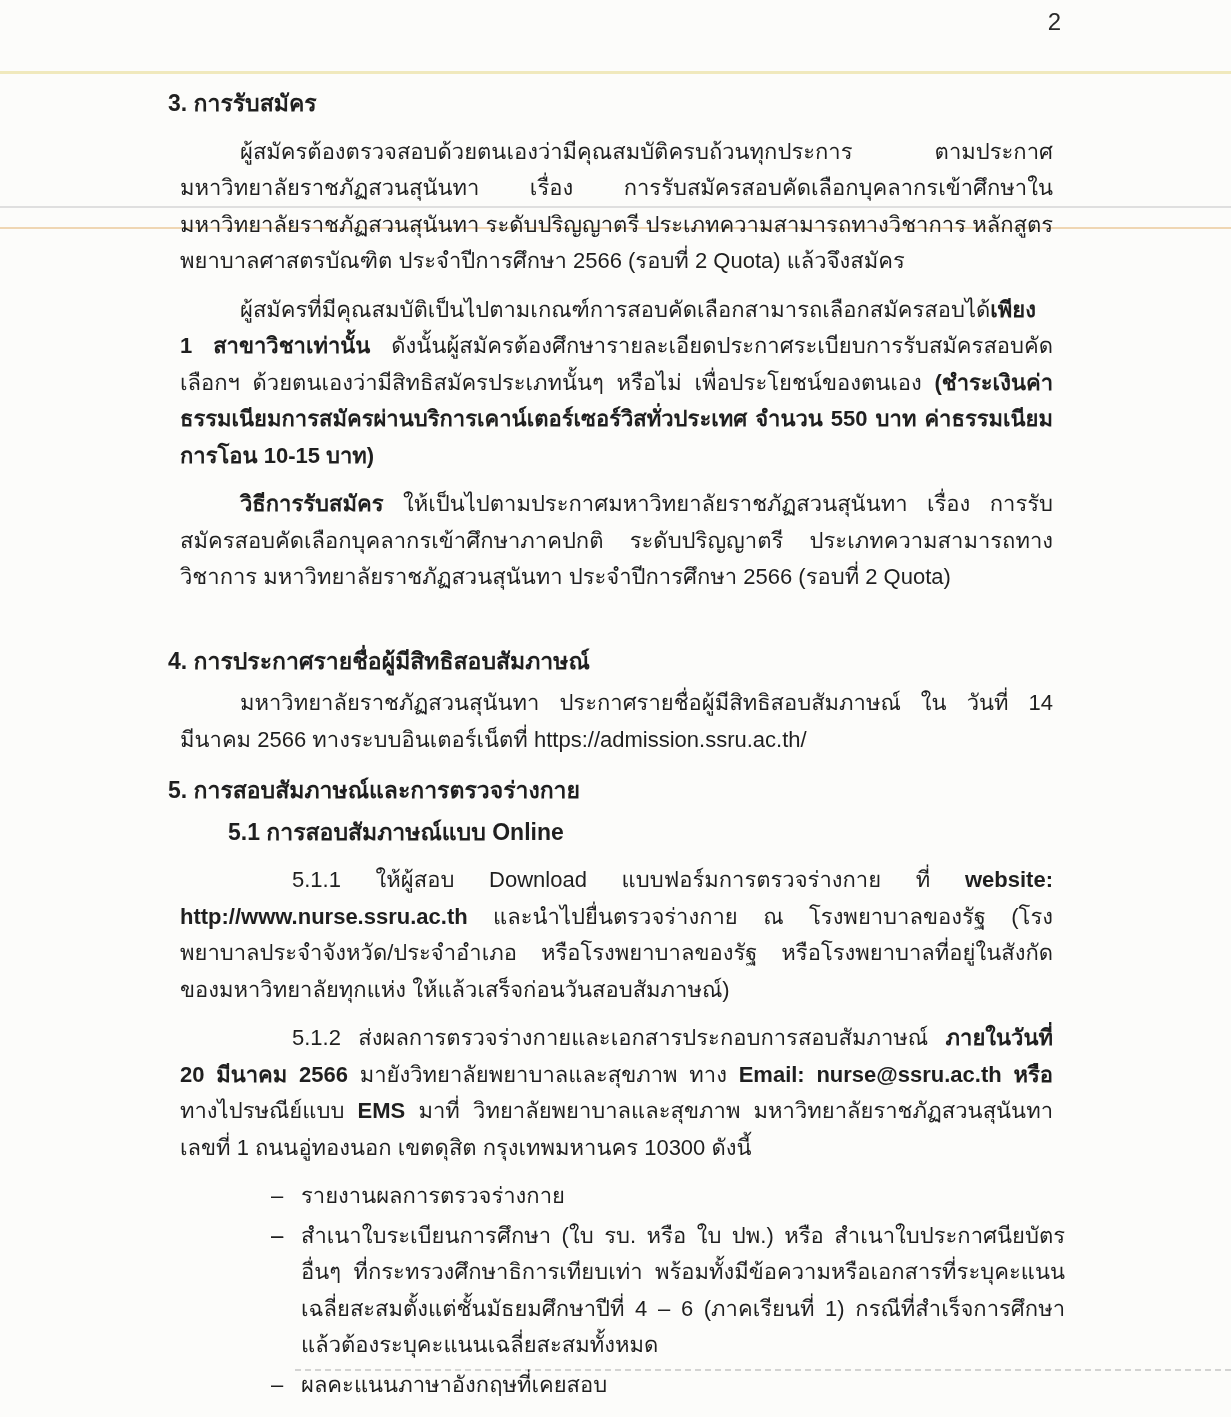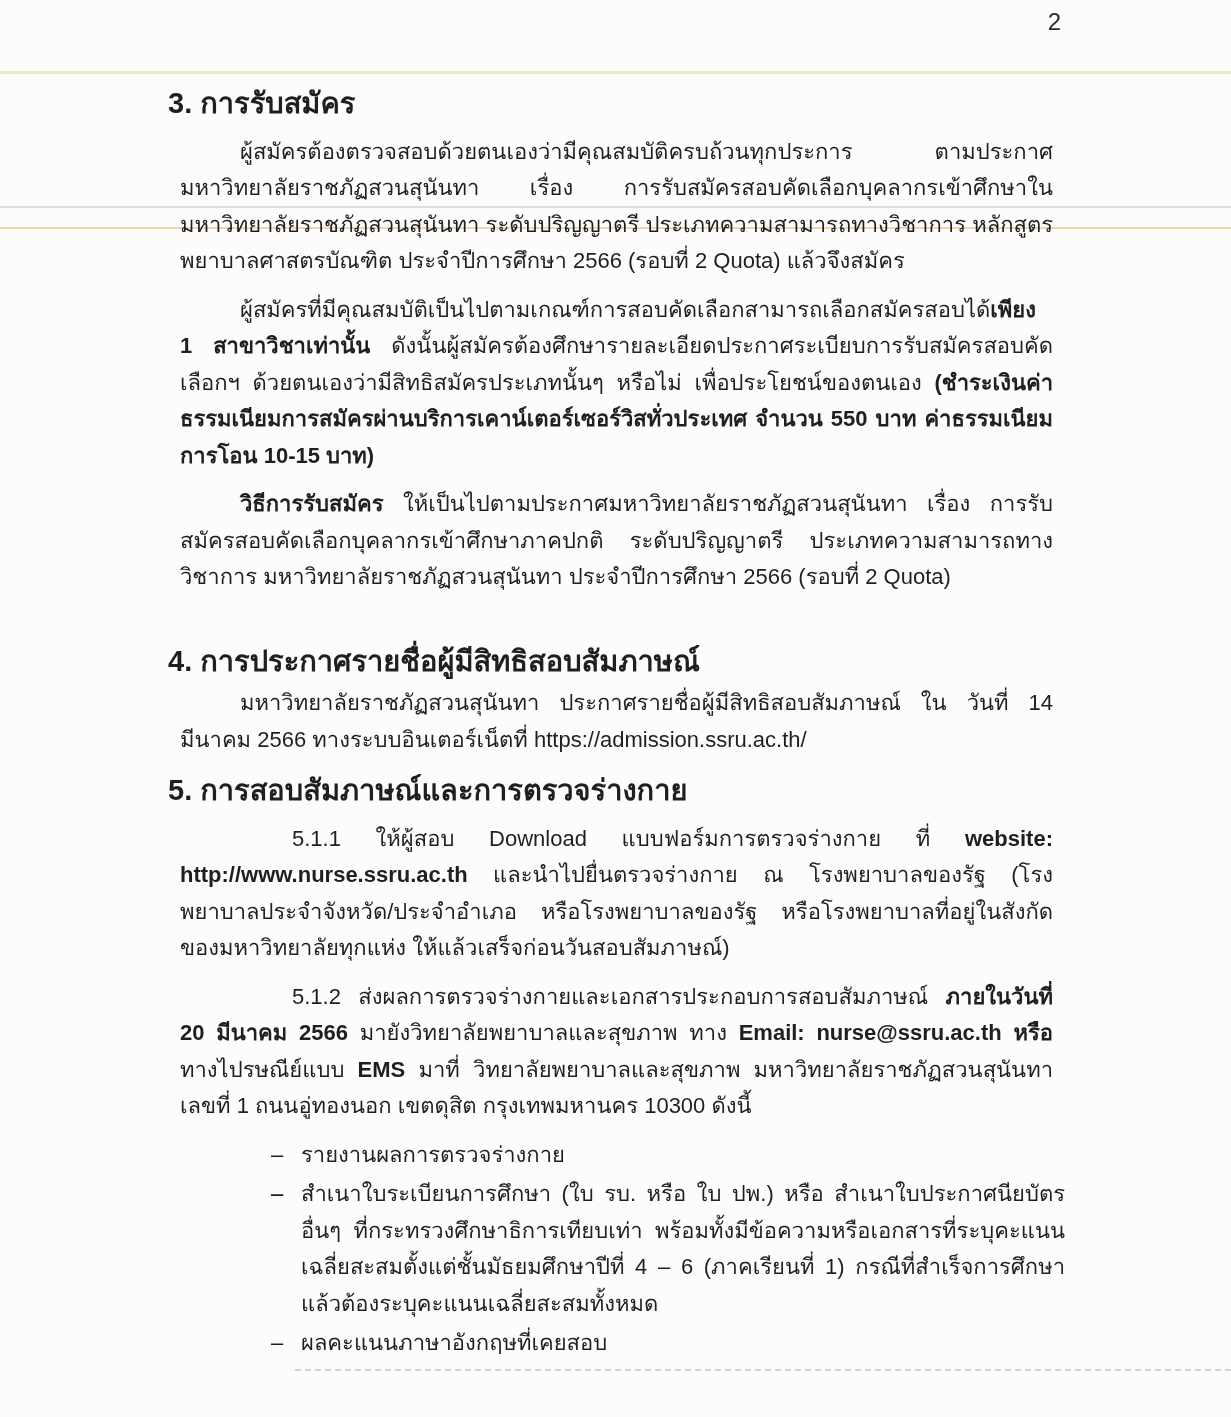--- a/index.html
+++ b/index.html
@@ -32,21 +32,21 @@
   .content {
     position: absolute;
     top: 85px; left: 168px;
     width: 897px;
     font-size: 22px;
     line-height: 36.5px;
     text-align: justify;
   }
   .h {
     margin: 0;
-    font-size: 29px;
+    font-size: 23px;
     font-weight: bold;
     line-height: 36.5px;
     text-align: left;
   }
   .para { margin: 12px; }
   .indent  { text-indent: 60px; }
   .indent2 { text-indent: 112px; }
   .gap-xs { margin-top: 6px; }
   .gap-sm { margin-top: 14px; }
   .gap-lg { margin-top: 47px; }
@@ -79,20 +79,21 @@
     <h2 class="h">3. การรับสมัคร</h2>
     <p class="para indent"><span>ผู้สมัครต้องตรวจสอบด้วยตนเองว่ามีคุณสมบัติครบถ้วนทุกประการ ตามประกาศมหาวิทยาลัยราชภัฏสวนสุนันทา เรื่อง การรับสมัครสอบคัดเลือกบุคลากรเข้าศึกษาในมหาวิทยาลัยราชภัฏสวนสุนันทา ระดับปริญญาตรี ประเภทความสามารถทางวิชาการ หลักสูตรพยาบาลศาสตรบัณฑิต ประจำปีการศึกษา 2566 (รอบที่ 2 Quota) แล้วจึงสมัคร</span></p>
     <p class="para indent"><span>ผู้สมัครที่มีคุณสมบัติเป็นไปตามเกณฑ์การสอบคัดเลือกสามารถเลือกสมัครสอบได้</span><span class="b">เพียง 1 สาขาวิชาเท่านั้น</span><span> ดังนั้นผู้สมัครต้องศึกษารายละเอียดประกาศระเบียบการรับสมัครสอบคัดเลือกฯ ด้วยตนเองว่ามีสิทธิสมัครประเภทนั้นๆ หรือไม่ เพื่อประโยชน์ของตนเอง </span><span class="b">(ชำระเงินค่าธรรมเนียมการสมัครผ่านบริการเคาน์เตอร์เซอร์วิสทั่วประเทศ จำนวน 550 บาท ค่าธรรมเนียมการโอน 10-15 บาท)</span></p>
     <p class="para indent"><span class="b">วิธีการรับสมัคร</span><span> ให้เป็นไปตามประกาศมหาวิทยาลัยราชภัฏสวนสุนันทา เรื่อง การรับสมัครสอบคัดเลือกบุคลากรเข้าศึกษาภาคปกติ ระดับปริญญาตรี ประเภทความสามารถทางวิชาการ มหาวิทยาลัยราชภัฏสวนสุนันทา ประจำปีการศึกษา 2566 (รอบที่ 2 Quota)</span></p>
 
     <h2 class="h gap-lg">4. การประกาศรายชื่อผู้มีสิทธิสอบสัมภาษณ์</h2>
     <p class="para indent gap-xs"><span>มหาวิทยาลัยราชภัฏสวนสุนันทา ประกาศรายชื่อผู้มีสิทธิสอบสัมภาษณ์ ใน วันที่ 14 มีนาคม 2566 ทางระบบอินเตอร์เน็ตที่ https://admission.ssru.ac.th/</span></p>
 
     <h2 class="h gap-sm">5. การสอบสัมภาษณ์และการตรวจร่างกาย</h2>
 
+    <h3 class="h sub">5.1 การสอบสัมภาษณ์แบบ Online</h3>
     <p class="para indent2"><span>5.1.1 ให้ผู้สอบ Download แบบฟอร์มการตรวจร่างกาย ที่ </span><span class="b">website: http://www.nurse.ssru.ac.th</span><span> และนำไปยื่นตรวจร่างกาย ณ โรงพยาบาลของรัฐ (โรงพยาบาลประจำจังหวัด/ประจำอำเภอ หรือโรงพยาบาลของรัฐ หรือโรงพยาบาลที่อยู่ในสังกัดของมหาวิทยาลัยทุกแห่ง ให้แล้วเสร็จก่อนวันสอบสัมภาษณ์)</span></p>
     <p class="para indent2"><span>5.1.2 ส่งผลการตรวจร่างกายและเอกสารประกอบการสอบสัมภาษณ์ </span><span class="b">ภายในวันที่ 20 มีนาคม 2566</span><span> มายังวิทยาลัยพยาบาลและสุขภาพ ทาง </span><span class="b">Email: nurse@ssru.ac.th หรือ</span><span> ทางไปรษณีย์แบบ </span><span class="b">EMS</span><span> มาที่ วิทยาลัยพยาบาลและสุขภาพ มหาวิทยาลัยราชภัฏสวนสุนันทา เลขที่ 1 ถนนอู่ทองนอก เขตดุสิต กรุงเทพมหานคร 10300  ดังนี้</span></p>
 
     <ul class="bullets">
       <li>
         <span class="dash">–</span>
         <span>รายงานผลการตรวจร่างกาย</span>
       </li>
       <li>
         <span class="dash">–</span>

